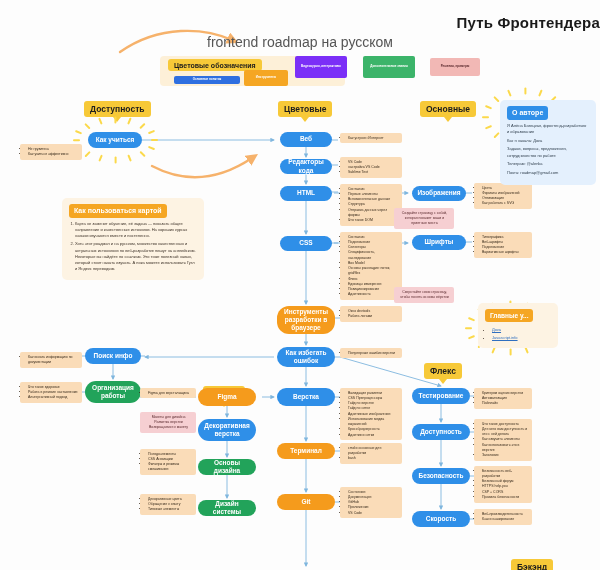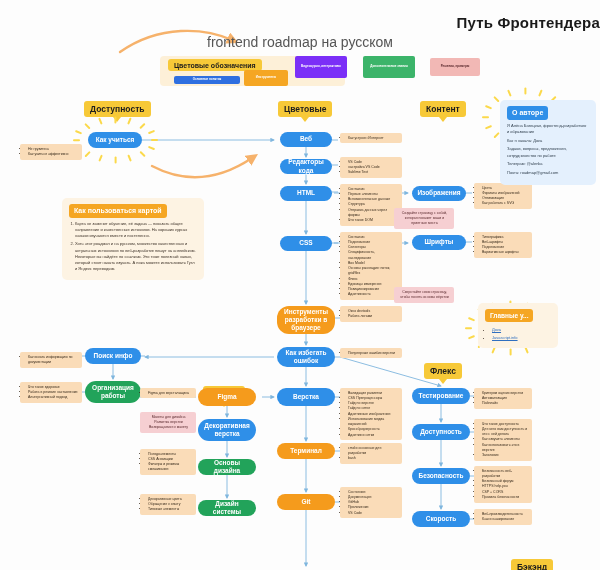--- a/index.html
+++ b/index.html
@@ -188,21 +188,21 @@
     <div class="chip c-blue" style="left:14px;  top:20px; width:66px; height:8px;">Основные понятия</div>
     <div class="chip c-orange" style="left:84px;  top:14px; width:44px; height:16px;">Инструменты</div>
     <div class="chip c-purple" style="left:135px; top:0px;  width:52px; height:22px;">Видеокурсы, интерактивы</div>
     <div class="chip c-green" style="left:203px; top:0px;  width:52px; height:22px;">Дополнительные знания</div>
     <div class="chip c-pink" style="left:270px; top:2px;  width:50px; height:18px;">Решения, примеры</div>
   </div>
 
   <div id="headers-layer">
       <div class="hdr" style="left: 84px; top: 101px;">Доступность</div>
       <div class="hdr" style="left: 278px; top: 101px;">Цветовые</div>
-      <div class="hdr" style="left: 420px; top: 101px;">Контент</div>
+      <div class="hdr" style="left: 420px; top: 101px;">Основные</div>
       <div class="hdr" style="left: 203px; top: 386px;">Дизайн</div>
       <div class="hdr" style="left: 424px; top: 363px;">Флекс</div>
       <div class="hdr" style="left: 511px; top: 559px;">Бэкэнд</div>
     </div>
 
   <div class="glow" style="left: 0px; top: 0px;">
       <span style="left: 561.5px; top: 115.9px; transform: rotate(0deg);"></span>
       <span style="left: 558.455px; top: 125.85px; transform: rotate(22.5deg);"></span>
       <span style="left: 549.784px; top: 134.285px; transform: rotate(45deg);"></span>
       <span style="left: 536.807px; top: 139.921px; transform: rotate(67.5deg);"></span>

